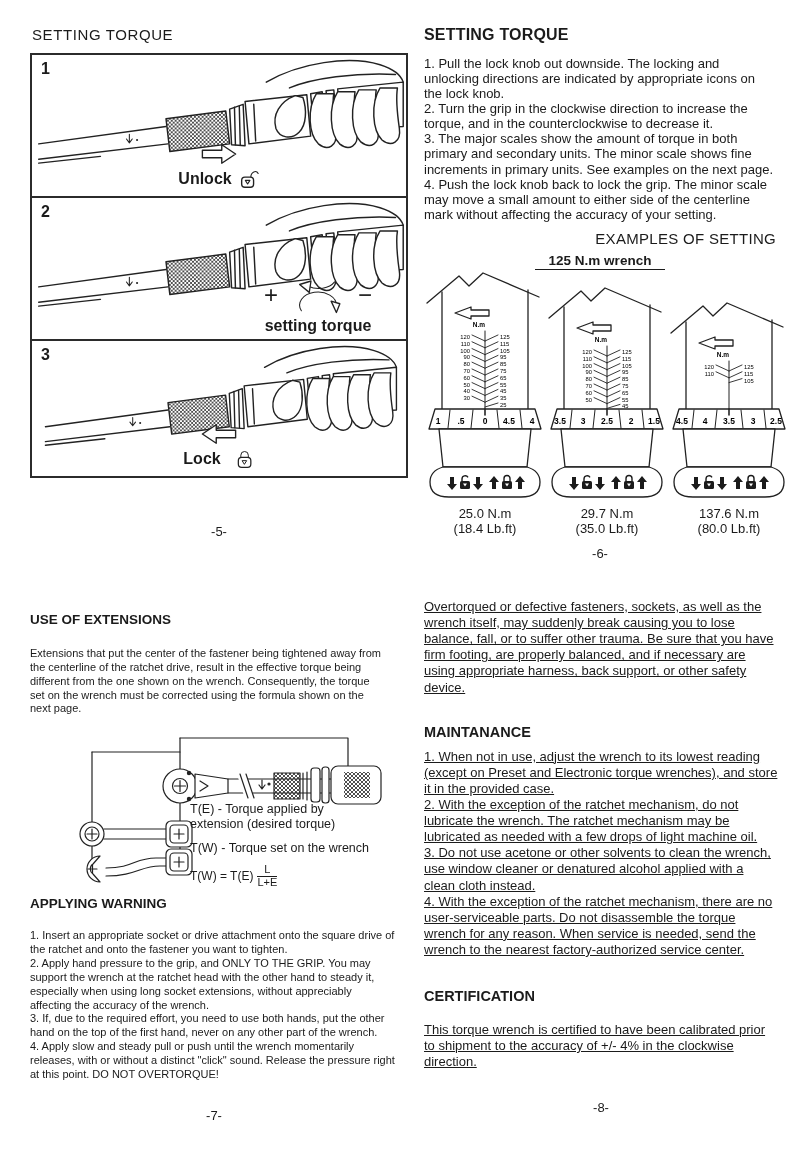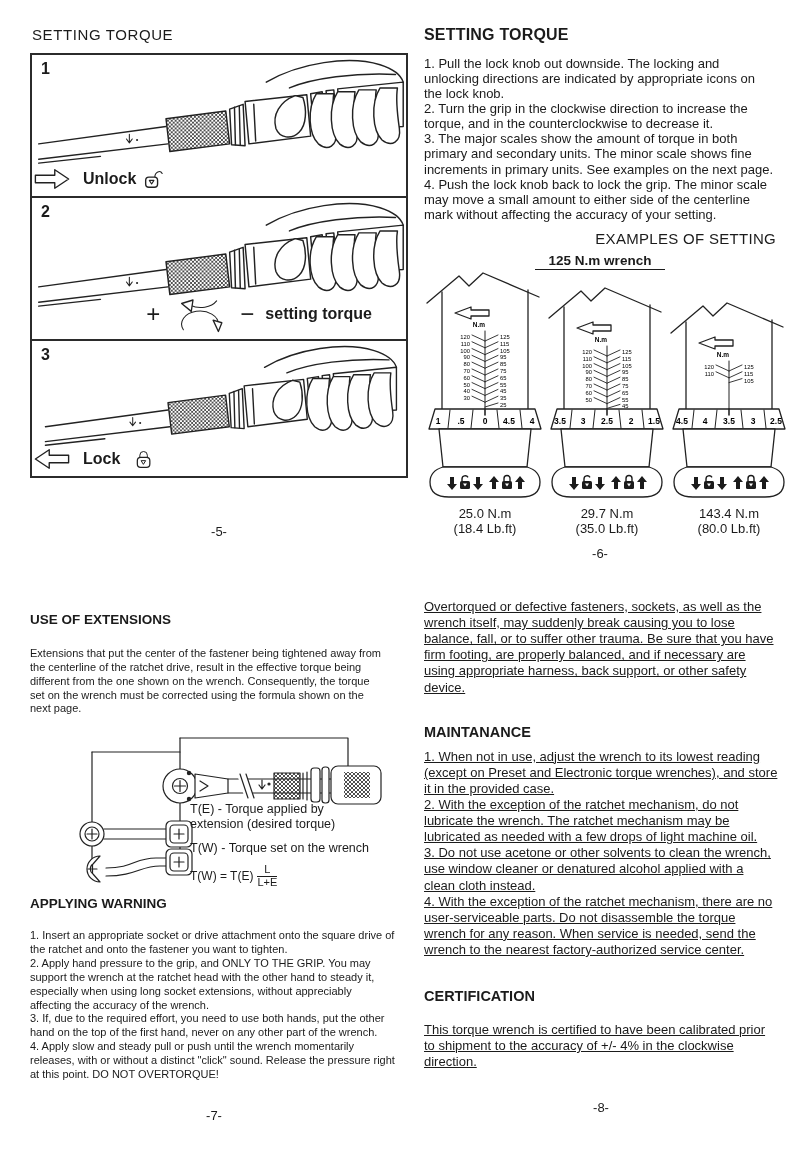--- a/index.html
+++ b/index.html
@@ -17,21 +17,21 @@
   .body-txt8{font-size:13px;line-height:1.24;white-space:pre-line;margin:0;text-decoration:underline;}
   .small-txt{font-size:11px;line-height:1.26;white-space:pre-line;margin:0;}
   .pagenum{font-size:13px;text-align:center;}
 
   
   .panel-box{border:2px solid #2b2b2b;}
   .panel{position:relative;height:141px;}
   .panel + .panel{border-top:2px solid #2b2b2b;}
   .panel-num{position:absolute;left:9px;top:5px;font-size:16px;font-weight:bold;}
   .wrench-hand{position:absolute;left:2px;top:4px;}
-  .anno{position:absolute;left:0;right:0;bottom:5px;display:flex;align-items:center;gap:11px;}
+  .anno{position:absolute;left:0;right:0;bottom:5px;display:flex;flex-direction:column;align-items:center;gap:1px;}
   .anno2{left:auto;right:34px;bottom:4px;align-items:center;}
   .anno-label-row{display:flex;align-items:center;gap:6px;}
   .anno-label{font-size:16px;font-weight:bold;}
   .rot-row{display:flex;align-items:center;gap:8px;}
   .pm{font-size:24px;font-weight:normal;line-height:1;}
 
   
   .ex-head{font-size:15px;text-align:right;margin:8px 0 4px 0;font-weight:normal;letter-spacing:0.3px;}
   .ex-sub-wrap{text-align:center;margin-bottom:2px;}
   .ex-sub{font-size:13.5px;font-weight:bold;border-bottom:1.6px solid #1b1b1b;padding:0 14px 1px 14px;}
@@ -355,21 +355,21 @@
           <rect x="35" y="210" width="10" height="8" rx="1.5" fill="#1b1b1b"></rect>
           <path d="M37,210 v-2 a3.2,3.2 0 0 1 6,-1.6" fill="none" stroke="#1b1b1b" stroke-width="1.4"></path>
           <polygon points="38,212.5 42,212.5 40,215.5" fill="#fff"></polygon>
           <polygon points="67,218 71,218 71,211 74,211 69,205 64,211 67,211" fill="#1b1b1b"></polygon>
           <polygon points="93,218 97,218 97,211 100,211 95,205 90,211 93,211" fill="#1b1b1b"></polygon>
           <rect x="77" y="210" width="10" height="8" rx="1.5" fill="#1b1b1b"></rect>
           <path d="M79,210 v-2.5 a3,3 0 0 1 6,0 v2.5" fill="none" stroke="#1b1b1b" stroke-width="1.4"></path>
           <polygon points="80,212.5 84,212.5 82,215.5" fill="#fff"></polygon>
         </svg>
       <div class="w-caption">
-        <div>143.4 N.m</div>
+        <div>137.6 N.m</div>
         <div>(80.0 Lb.ft)</div>
       </div>
     </div>
   </div>
   <div class="pagenum" style="margin-top:9px">-6-</div>
 </div>
 
 <div class="page" id="p7">
   <h3 class="subhead" style="margin-top:14px">USE OF EXTENSIONS</h3>
   <p class="small-txt" style="margin-top:20px;width:356px">Extensions that put the center of the fastener being tightened away from the centerline of the ratchet drive, result in the effective torque being different from the one shown on the wrench. Consequently, the torque set on the wrench must be corrected using the formula shown on the next page.</p>

